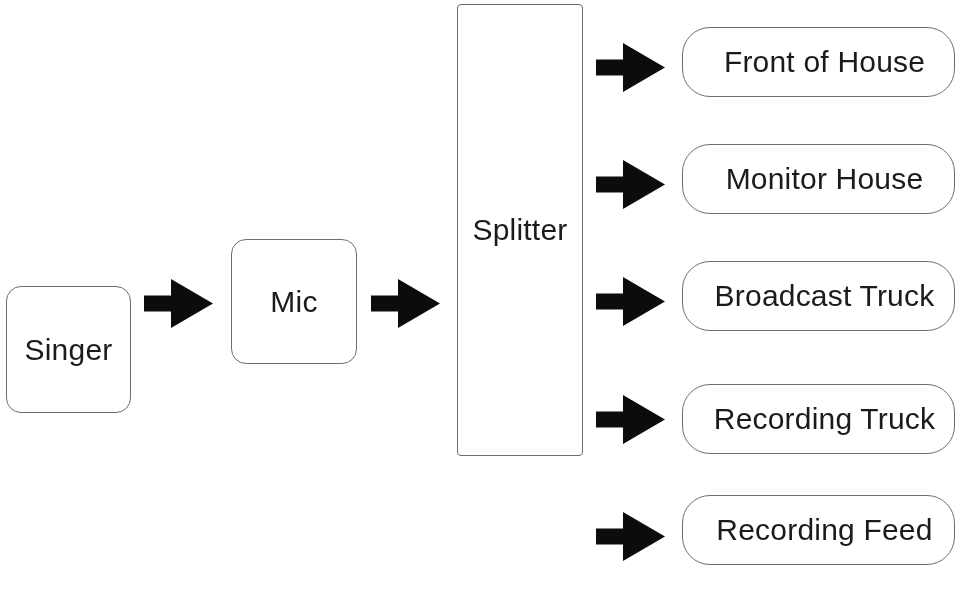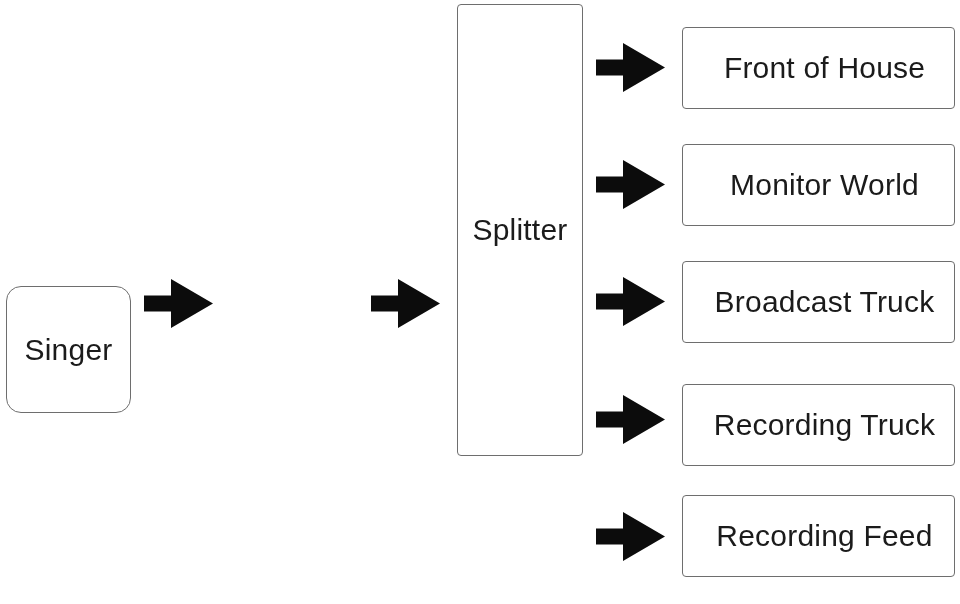--- a/index.html
+++ b/index.html
@@ -24,21 +24,21 @@
     align-items: center;
     justify-content: center;
     color: #1b1b1b;
     font-size: 30px;
     letter-spacing: 0.2px;
     white-space: nowrap;
   }
   .node-singer   { left: 6px;   top: 239px; width: 125px; height: 127px; border-radius: 15px; margin-top: 47px; }
   .node-mic      { left: 231px; top: 239px; width: 126px; height: 125px; border-radius: 15px; }
   .node-splitter { left: 457px; top: 4px;   width: 126px; height: 452px; border-radius: 4px; }
-  .node-out      { left: 682px; width: 273px; height: 82px; border-radius: 4px; padding-left: 12px; }
+  .node-out      { left: 682px; width: 273px; height: 70px; border-radius: 28px; padding-left: 12px; }
   .out-0 { top: 27px;  }
   .out-1 { top: 144px; }
   .out-2 { top: 261px; }
   .out-3 { top: 377px; margin-top: 7px; }
   .out-4 { top: 495px; }
 
   .arrow {
     position: absolute;
     width: 70px;
     height: 55px;
@@ -61,20 +61,23 @@
   <div class="node node-singer">
     <span>Singer</span>
   </div>
 
   <div class="arrow arrow-1">
     <svg viewBox="0 0 70 55" xmlns="http://www.w3.org/2000/svg">
       <polygon points="0,19.5 27,19.5 27,3 69,27.5 27,52 27,35.5 0,35.5" fill="#0c0c0c"></polygon>
     </svg>
   </div>
 
+  <div class="node node-mic">
+    <span>Mic</span>
+  </div>
 
   <div class="arrow arrow-2">
     <svg viewBox="0 0 70 55" xmlns="http://www.w3.org/2000/svg">
       <polygon points="0,19.5 27,19.5 27,3 69,27.5 27,52 27,35.5 0,35.5" fill="#0c0c0c"></polygon>
     </svg>
   </div>
 
   <div class="node node-splitter">
     <span>Splitter</span>
   </div>
@@ -102,21 +105,21 @@
   <div class="arrow arrow-out aout-4">
     <svg viewBox="0 0 70 55" xmlns="http://www.w3.org/2000/svg">
       <polygon points="0,19.5 27,19.5 27,3 69,27.5 27,52 27,35.5 0,35.5" fill="#0c0c0c"></polygon>
     </svg>
   </div>
 
   <div class="node node-out out-0">
     <span>Front of House</span>
   </div>
   <div class="node node-out out-1">
-    <span>Monitor World</span>
+    <span>Monitor House</span>
   </div>
   <div class="node node-out out-2">
     <span>Broadcast Truck</span>
   </div>
   <div class="node node-out out-3">
     <span>Recording Truck</span>
   </div>
   <div class="node node-out out-4">
     <span>Recording Feed</span>
   </div>

